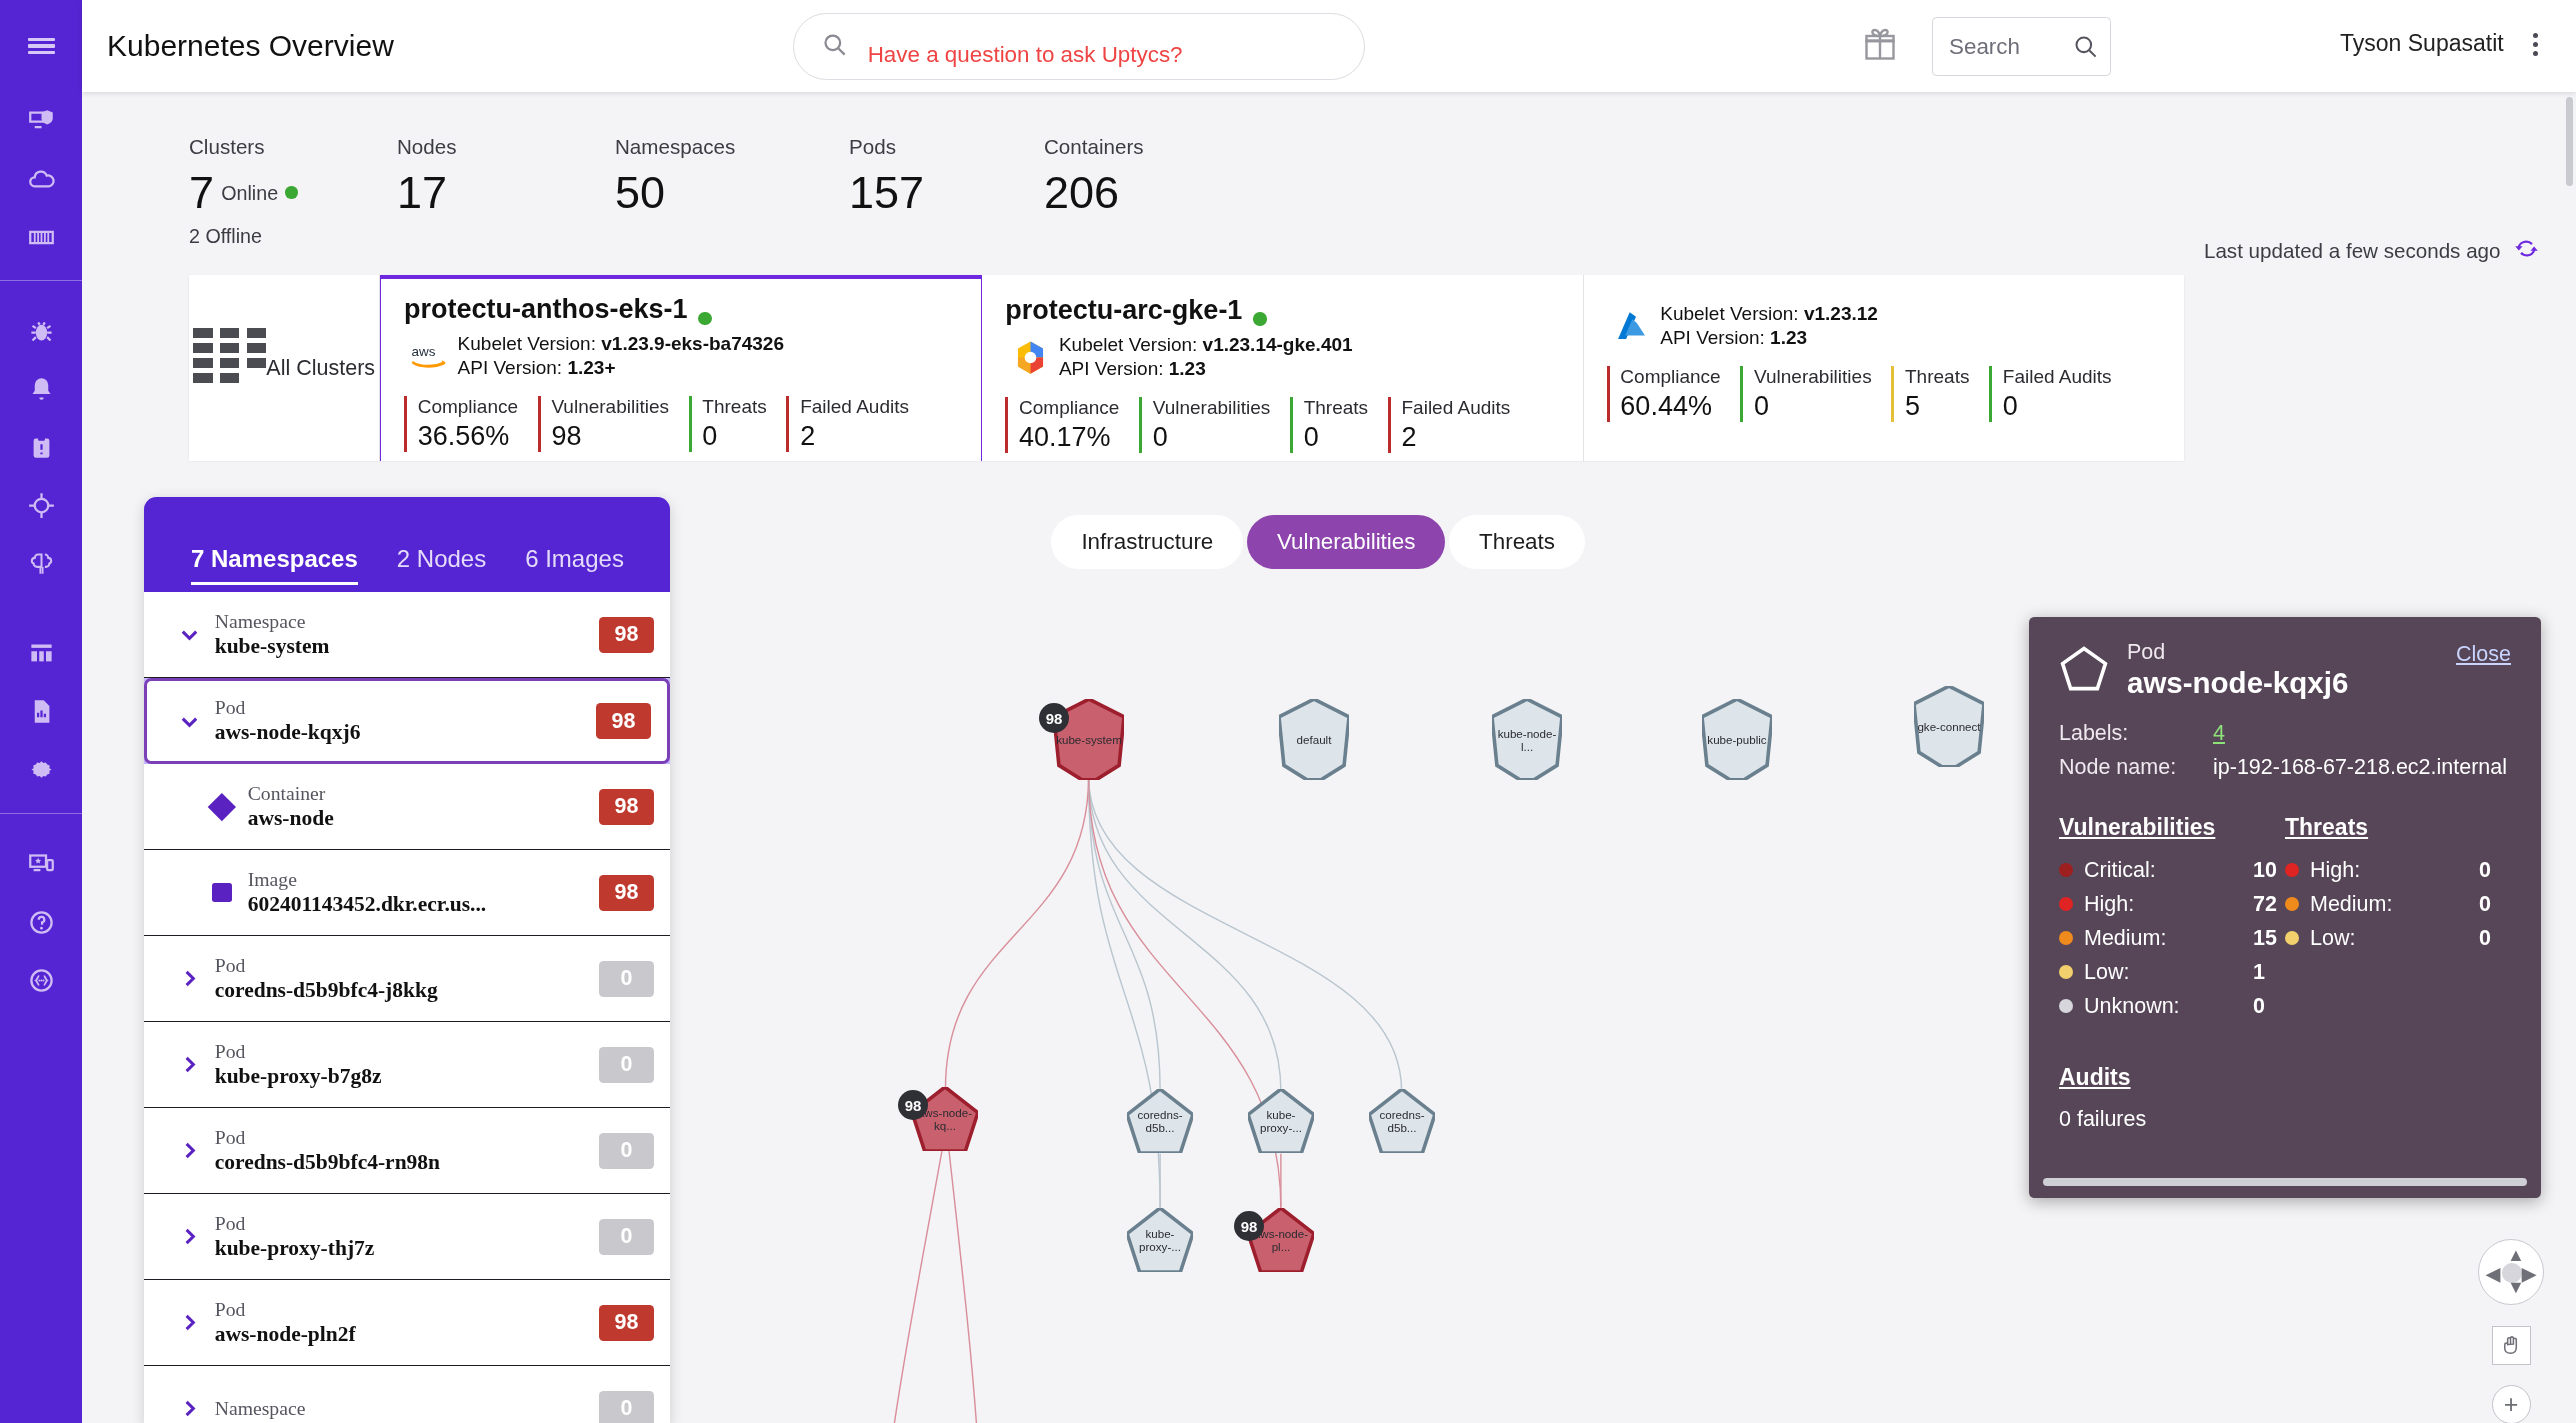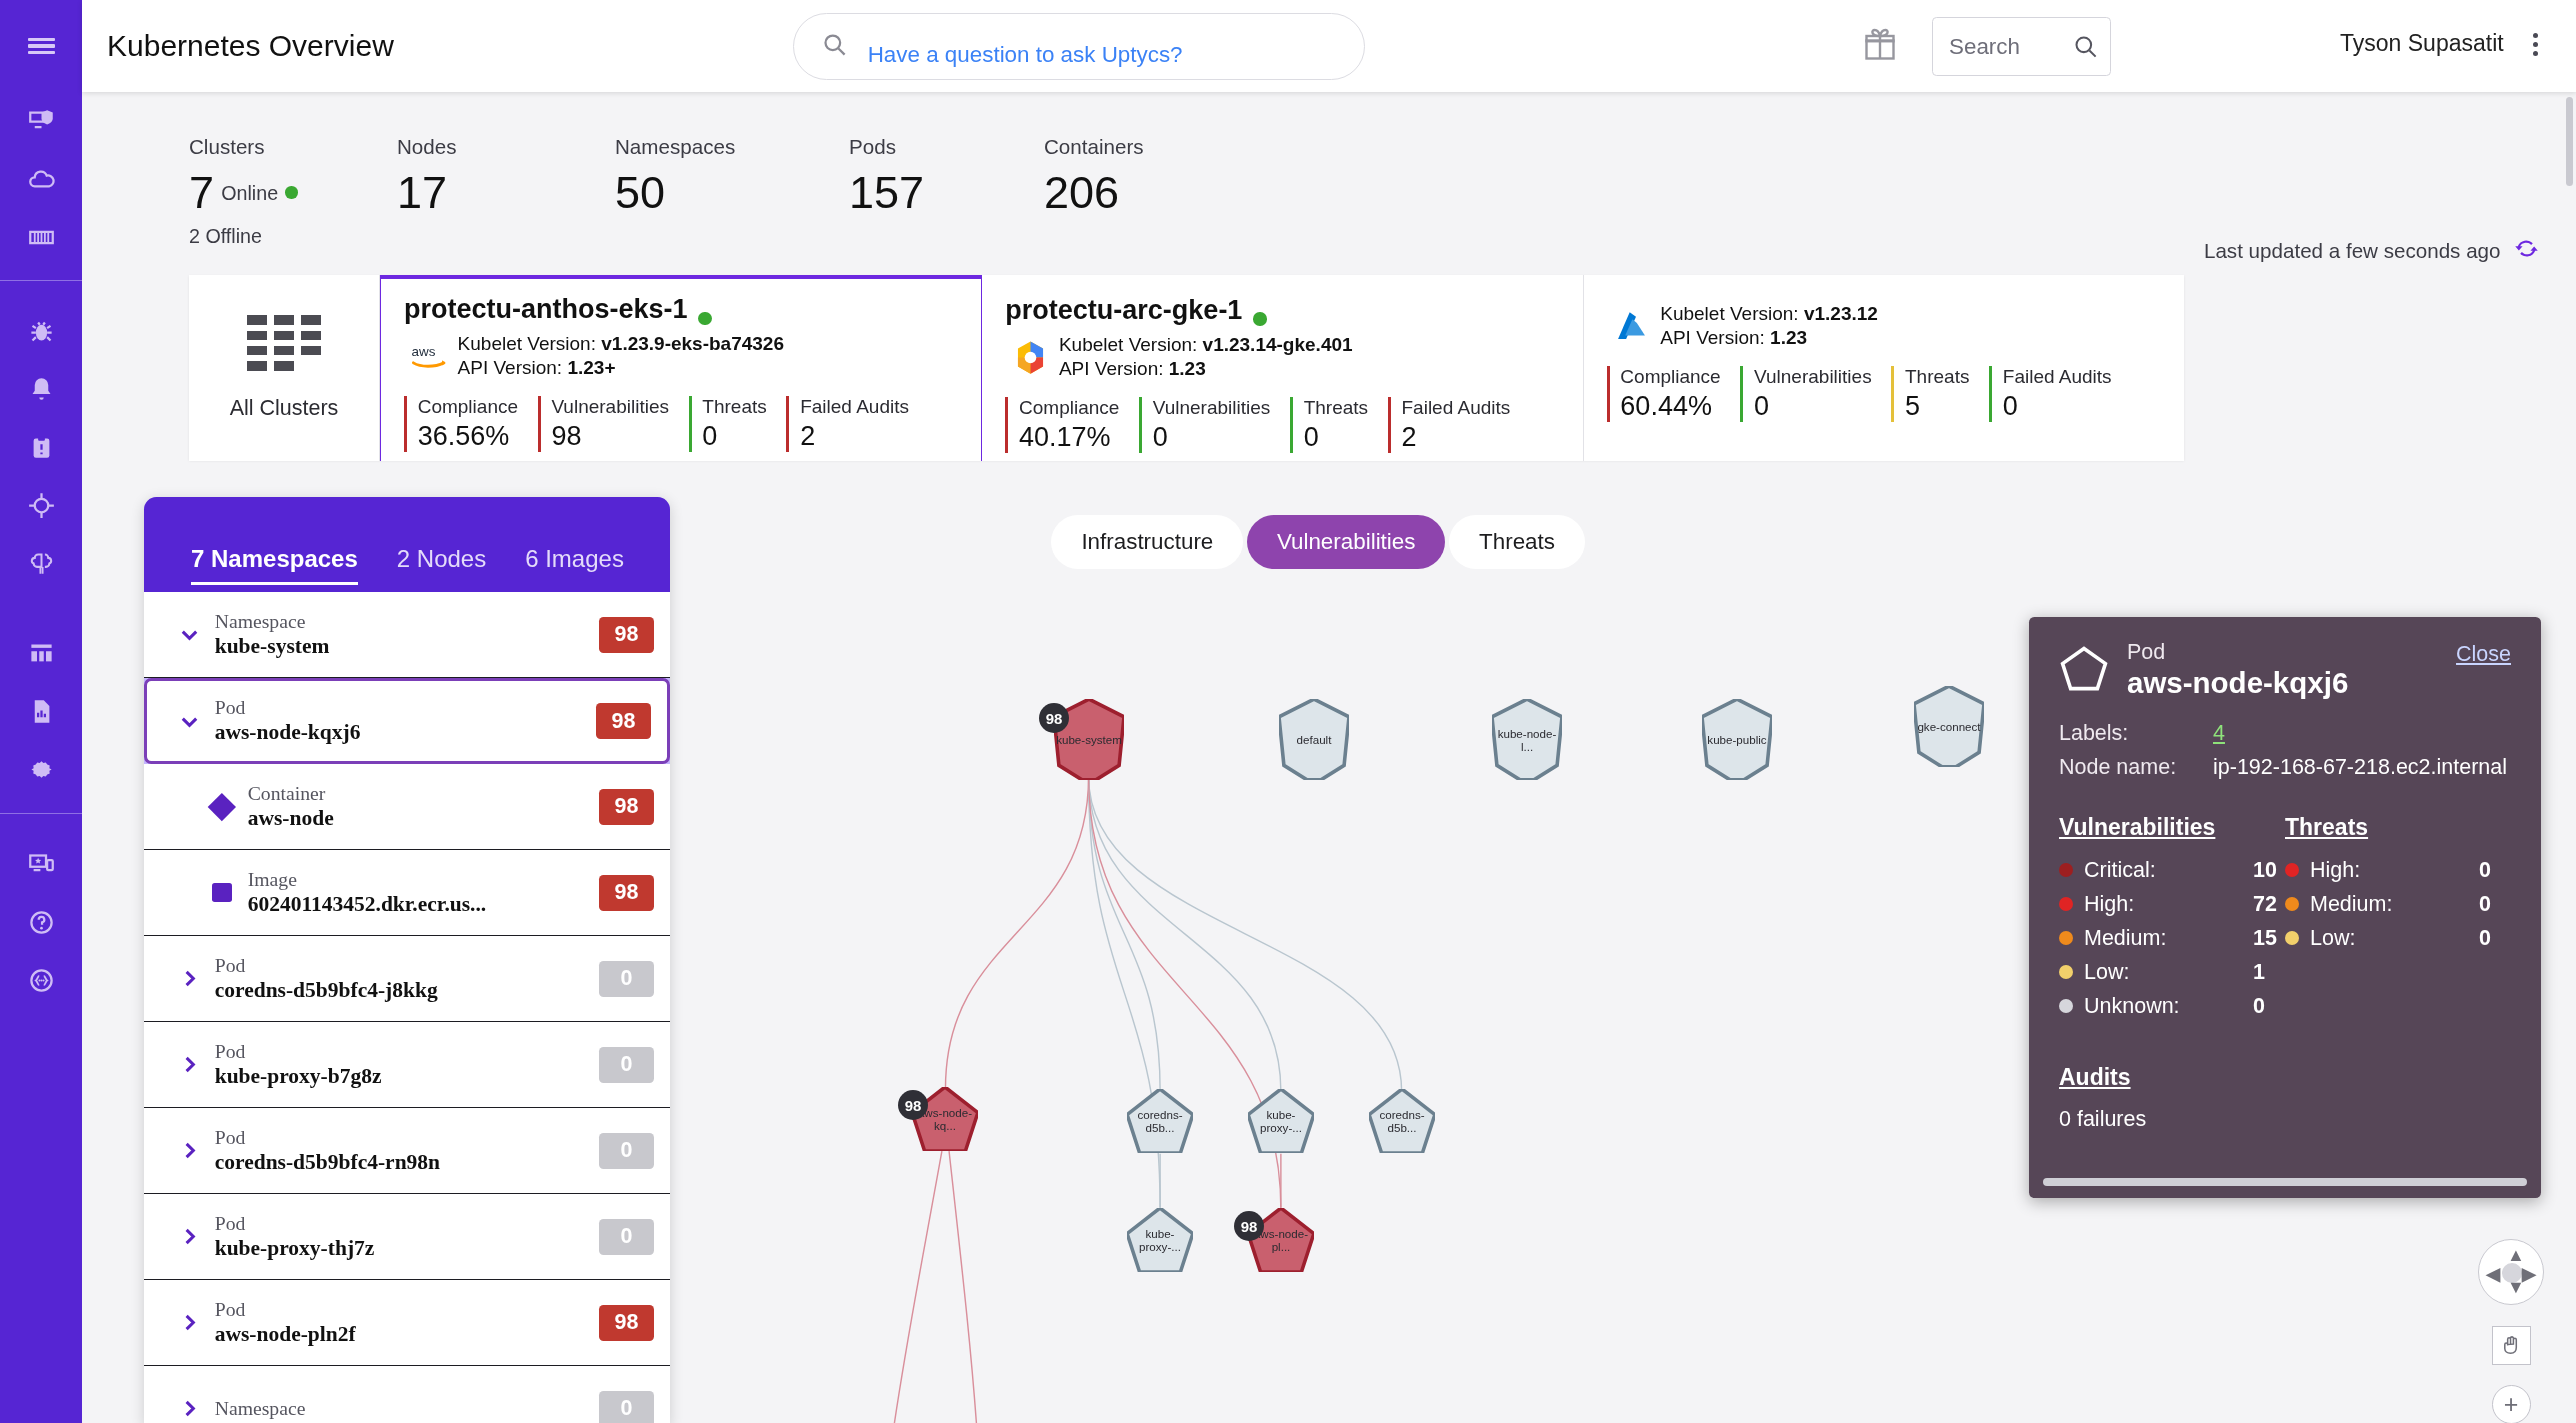--- a/index.html
+++ b/index.html
@@ -39,21 +39,21 @@
     box-shadow:0 1.8px 5.4px rgba(0,0,0,.13);
     display:flex; align-items:center; z-index:30;
   }
   #page-title { font-size:30px; color:#111; margin-left:25px; white-space:nowrap; }
 
   .askbar {
     position:absolute; left:711px; top:12.5px; width:572px; height:67px;
     border:0.9px solid #dcdce2; border-radius:36px; background:#fff;
     display:flex; align-items:center; padding:0 27px; cursor:text;
   }
-  .askbar .ph { font-size:22.4px; color:#3b82f6; margin-left:19.7px;margin-top:18px; }
+  .askbar .ph { font-size:22.4px; color:#ef4444; margin-left:19.7px;margin-top:18px; }
 
   .gift { position:absolute; left:1780px; top:27px; cursor:pointer; }
   .gift svg { width:36px; height:36px; fill:none; stroke:#97979f; stroke-width:1.6; }
 
   .searchbox {
     position:absolute; left:1850px; top:17px; width:179px; height:59px;
   }
   #searchfield {
     width:179px; height:59px; border:0.9px solid #d5d5dc; border-radius:4.5px;
     background:#fff; font-size:22.4px; color:#4a4a55; padding:0 43px 0 16px;
@@ -89,21 +89,21 @@
   }
   #lastupd svg { width:27px; height:27px; fill:#6d28e0; }
 
   
   #cards {
     position:absolute; left:189px; top:275px; width:1995px; height:186px;
     background:#fff; display:flex; box-shadow:0 0.9px 2.7px rgba(0,0,0,.08);
   }
   .allclusters {
     width:191px; border-right:0.9px solid #e2e2e7;
-    display:flex; flex-direction:column; align-items:center; justify-content:center;
+    display:flex; flex-direction:row; align-items:center; justify-content:center;
     cursor:pointer;
   }
   .grid-icon { display:grid; grid-template-columns:repeat(3,19.7px); gap:5.4px 7.2px; margin-bottom:25px; }
   .grid-icon i { display:block; width:19.7px; height:9.8px; background:#4b4b52; }
   .allclusters .lbl { font-size:21.5px; color:#2b2b31; }
 
   .ccard {
     flex:1; border-right:0.9px solid #e2e2e7; padding:19.7px 23px 0 23px; position:relative; cursor:pointer;
   }
   .ccard.sel { border-top:4.5px solid #6d28e0; border-left:0.9px solid #6d28e0; border-right:0.9px solid #6d28e0; padding-top:15px; }

